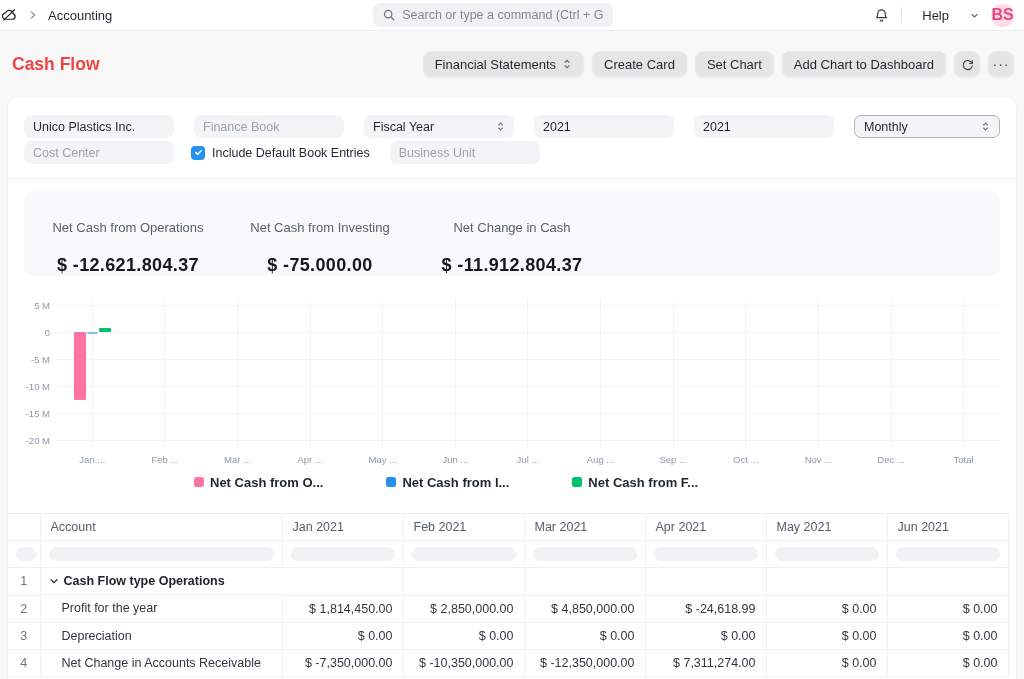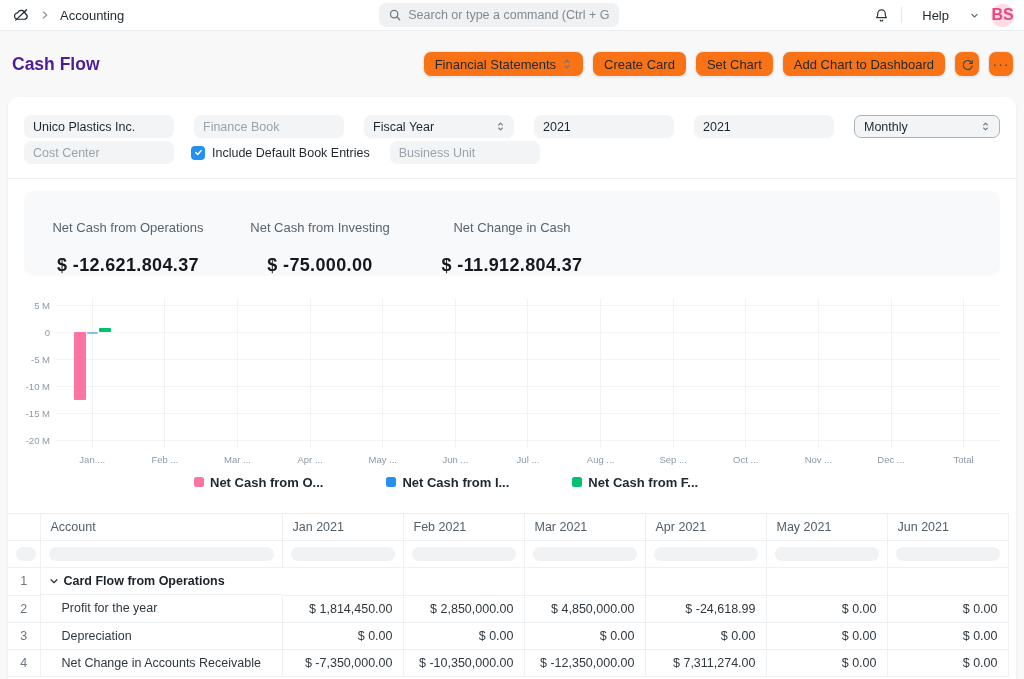--- a/index.html
+++ b/index.html
@@ -2,40 +2,40 @@
 <html><head>
 <meta charset="utf-8">
 <style>
   * { margin:0; padding:0; box-sizing:border-box; }
   html,body { width:1024px; height:679px; overflow:hidden; background:#f8f8f8;
     font-family:"Liberation Sans","DejaVu Sans",sans-serif; color:#1f272e; }
   svg { display:block; }
 
   
   .navbar { height:31px; background:#fff; border-bottom:1px solid #ebeef0;
-    display:flex; align-items:center; padding:0 10px 0 12px; }
+    display:flex; align-items:center; padding:0 10px 0 0; }
   .nav-left { display:flex; align-items:center; gap:10px; }
   .crumb { font-size:13px; color:#1f272e; cursor:pointer; }
   .nav-center { flex:1; display:flex; justify-content:center; }
   .searchbar { width:240px; height:24px; background:#f0f1f3; border-radius:7px;
     display:flex; align-items:center; gap:7px; padding:0 10px; }
   .searchbar input { border:none; background:transparent; outline:none; flex:1;
     font-size:12.5px; color:#1f272e; font-family:inherit; }
   .searchbar input::placeholder { color:#818a92; }
   .nav-right { display:flex; align-items:center; gap:12px; }
   .nav-divider { width:1px; height:16px; background:#e4e7ea; }
   .help { display:flex; align-items:center; gap:21px; font-size:13px; cursor:pointer;margin-left:8px; }
   .avatar { width:23px; height:23px; border-radius:50%; background:#ffdbe4; color:#e64980;
     font-size:16px; font-weight:700; display:flex; align-items:center; justify-content:center; cursor:pointer; }
 
   
   .page-header { height:66px; display:flex; align-items:center; justify-content:space-between; padding:0 10px 0 12px; }
-  .page-title { font-size:17.5px; font-weight:700; color:#4c1d95; }
+  .page-title { font-size:17.5px; font-weight:700; color:#ef4444; }
   .hdr-actions { display:flex; align-items:center; gap:8px; }
-  .btn { height:26px; background:#f97316; border:1px solid #e7eaed; border-radius:8px;
+  .btn { height:26px; background:#e5e5e5; border:1px solid #e7eaed; border-radius:8px;
     box-shadow:0 1px 2px rgba(25,39,52,.06); font-size:13px; color:#1f272e; padding:0 11px;
     display:flex; align-items:center; gap:6px; cursor:pointer; white-space:nowrap; }
   .btn.icon-btn { width:26px; padding:0; justify-content:center; }
   .dots { font-size:14px; letter-spacing:1px; color:#40484f; line-height:1; }
 
   
   .card { margin:0 8px; background:#fff; border-radius:10px 10px 0 0; height:582px;
     box-shadow:0 1px 3px rgba(16,24,32,.07); overflow:hidden; }
 
   
@@ -364,21 +364,21 @@
       <td class="filter-cell">
             <div class="pill"></div>
           </td>
     </tr>
     <tr class="group">
       <td class="num">1</td>
       <td class="acct">
         <svg width="10" height="10" viewBox="0 0 12 12" fill="none" stroke="#30383f" stroke-width="1.6" stroke-linecap="round" stroke-linejoin="round">
               <path d="M2.5 4.5 L6 8 L9.5 4.5"></path>
             </svg>
-        <span>Card Flow from Operations</span>
+        <span>Cash Flow type Operations</span>
       </td>
       <td class="val"></td>
       <td class="val"></td>
       <td class="val"></td>
       <td class="val"></td>
       <td class="val"></td>
       <td class="val"></td>
     </tr>
     <tr>
       <td class="num">2</td>

